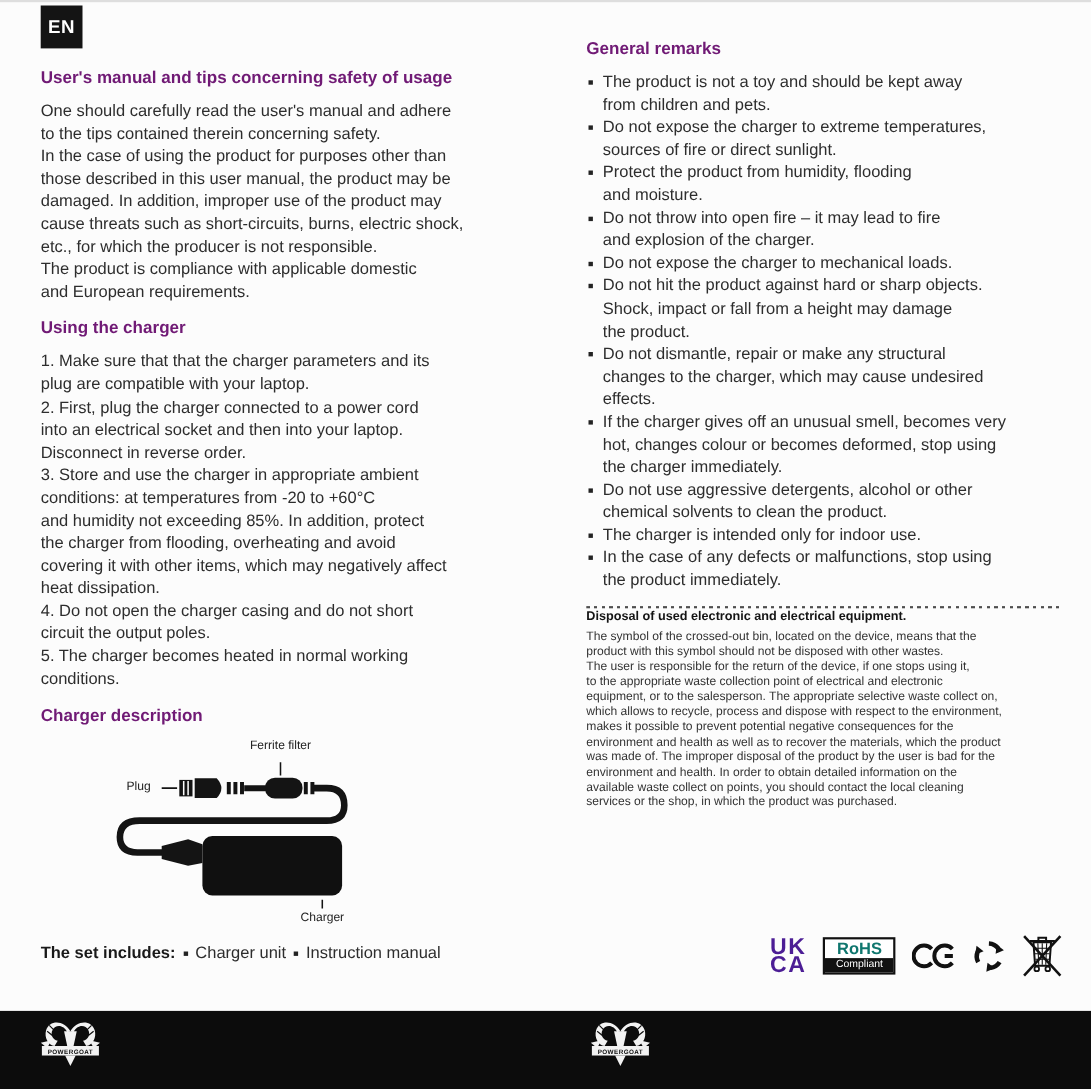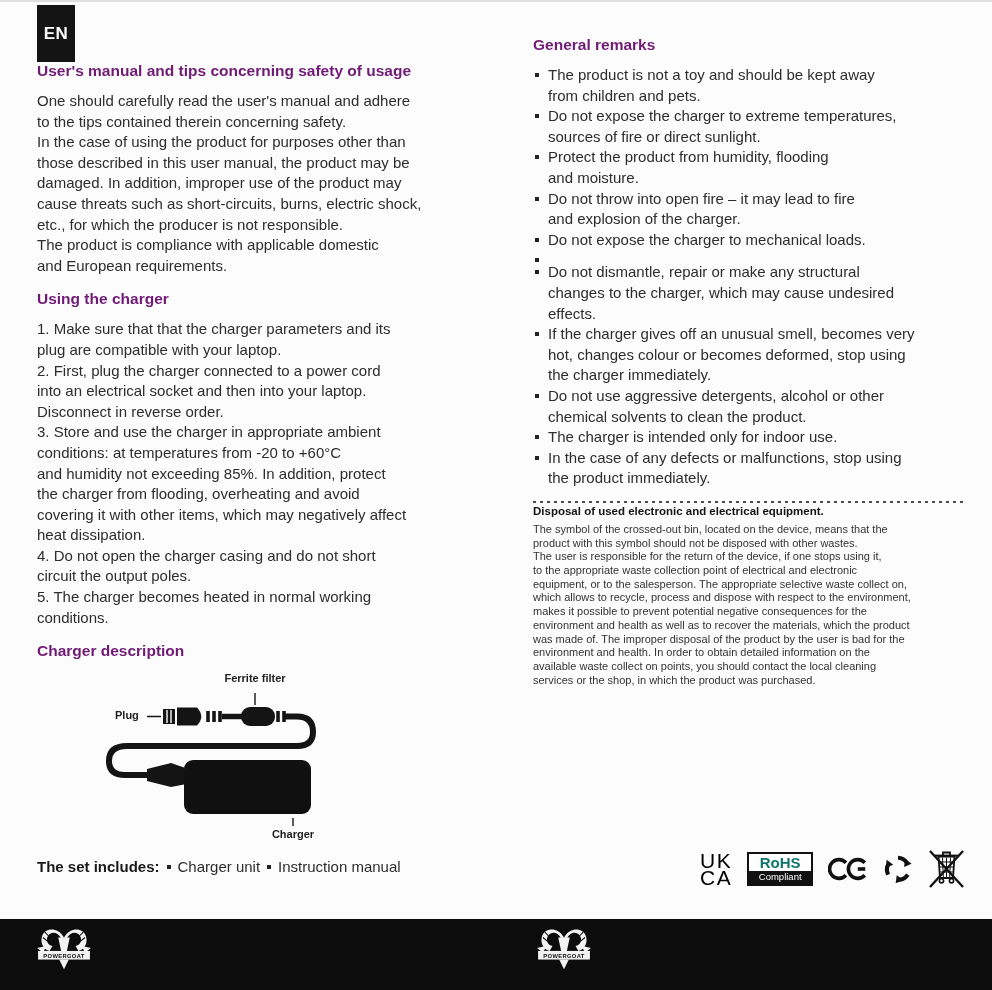--- a/index.html
+++ b/index.html
@@ -3,36 +3,36 @@
 <meta charset="utf-8">
 <style>
   html,body { margin:0; padding:0; background:#8a8a8a; }
   .page {
     position:relative; width:992px; height:990px; background:#fcfcfc;
     font-family:"Liberation Sans", sans-serif; color:#2d2d2d; overflow:hidden;
   }
   .top-edge { position:absolute; top:0; left:0; right:0; height:2px; background:#dedede; }
 
   .en-badge {
-    position:absolute; left:37px; top:5px; width:38px; height:57px; background:#141414;
+    position:absolute; left:37px; top:5px; width:38px; height:39px; background:#141414;
     color:#fff; display:flex; align-items:center; justify-content:center;
     font-weight:bold; font-size:17px; letter-spacing:.5px;
   }
 
   .col-left  { position:absolute; left:37px; top:60px; width:455px; }
   .col-right { position:absolute; left:533px; top:34px; width:442px; }
 
   .h { font-size:15.5px; font-weight:700; color:#701a75; line-height:22px; margin:0 0 9px 0; }
   .mt { margin-top:12px; }
   .body { font-size:15px; line-height:20.6px; white-space:pre; margin:0; color:#2d2d2d; }
 
   
   .diagram { position:relative; width:360px; height:178px; margin:10px 0 0 38px; }
   .diagram svg { position:absolute; left:0; top:0; }
-  .dlabel { position:absolute; font-size:11px; color:#222;font-weight:bold; }
+  .dlabel { position:absolute; font-size:11px; color:#222; }
   .dlabel.ferrite { left:130px; top:0; width:100px; text-align:center; }
   .dlabel.plug    { left:40px;  top:37px; }
   .dlabel.charger { left:178px; top:156px; width:80px; text-align:center; }
 
   .set-includes {
     position:absolute; left:37px; top:858px; display:flex; align-items:center;
     gap:7px; font-size:15px; color:#2d2d2d;
   }
   .si-label { font-weight:700; color:#191919; }
   .sq { width:4px; height:4px; background:#232323; display:inline-block; flex:0 0 4px; }
@@ -44,21 +44,21 @@
 
   .divider {
     margin-top:12px; height:2px; width:434px;
     background:repeating-linear-gradient(90deg,#4e4e4e 0 3px,transparent 3px 7px);
   }
   .small-h { font-size:11.5px; font-weight:700; color:#141414; margin:2px 0 6px 0; }
   .small { font-size:11px; line-height:13.7px; white-space:pre; margin:0; color:#333; }
 
   
   .certs { position:absolute; left:700px; top:846px; height:46px; display:flex; align-items:center; gap:15px; }
-  .ukca { display:flex; flex-direction:column; font-weight:400; font-size:21px; line-height:17px; letter-spacing:1.5px; color:#000000; }
+  .ukca { display:flex; flex-direction:column; font-weight:700; font-size:21px; line-height:17px; letter-spacing:1.5px; color:#4c1d95; }
   .rohs { border:2.5px solid #111; width:62px; text-align:center; background:#fff; }
   .rohs-top { font-weight:700; font-size:15px; line-height:17px; color:#0f766e; }
   .rohs-bottom { background:#111; color:#fff; font-size:9.5px; line-height:12.5px; }
 
   .footer-bar { position:absolute; left:0; top:919px; width:992px; height:71px; background:#0c0c0c; }
   .goat { position:absolute; top:6px; }
   .goat.g1 { left:35px; }
   .goat.g2 { left:535px; }
 </style>
 </head>
@@ -167,20 +167,23 @@
           <span class="sq"></span>
           <span class="btext">Do not throw into open fire – it may lead to fire
 and explosion of the charger.</span>
         </li>
       <li>
           <span class="sq"></span>
           <span class="btext">Do not expose the charger to mechanical loads.</span>
         </li>
       <li>
           <span class="sq"></span>
+          <span class="btext">Do not hit the product against hard or sharp objects.
+Shock, impact or fall from a height may damage
+the product.</span>
         </li>
       <li>
           <span class="sq"></span>
           <span class="btext">Do not dismantle, repair or make any structural
 changes to the charger, which may cause undesired
 effects.</span>
         </li>
       <li>
           <span class="sq"></span>
           <span class="btext">If the charger gives off an unusual smell, becomes very

